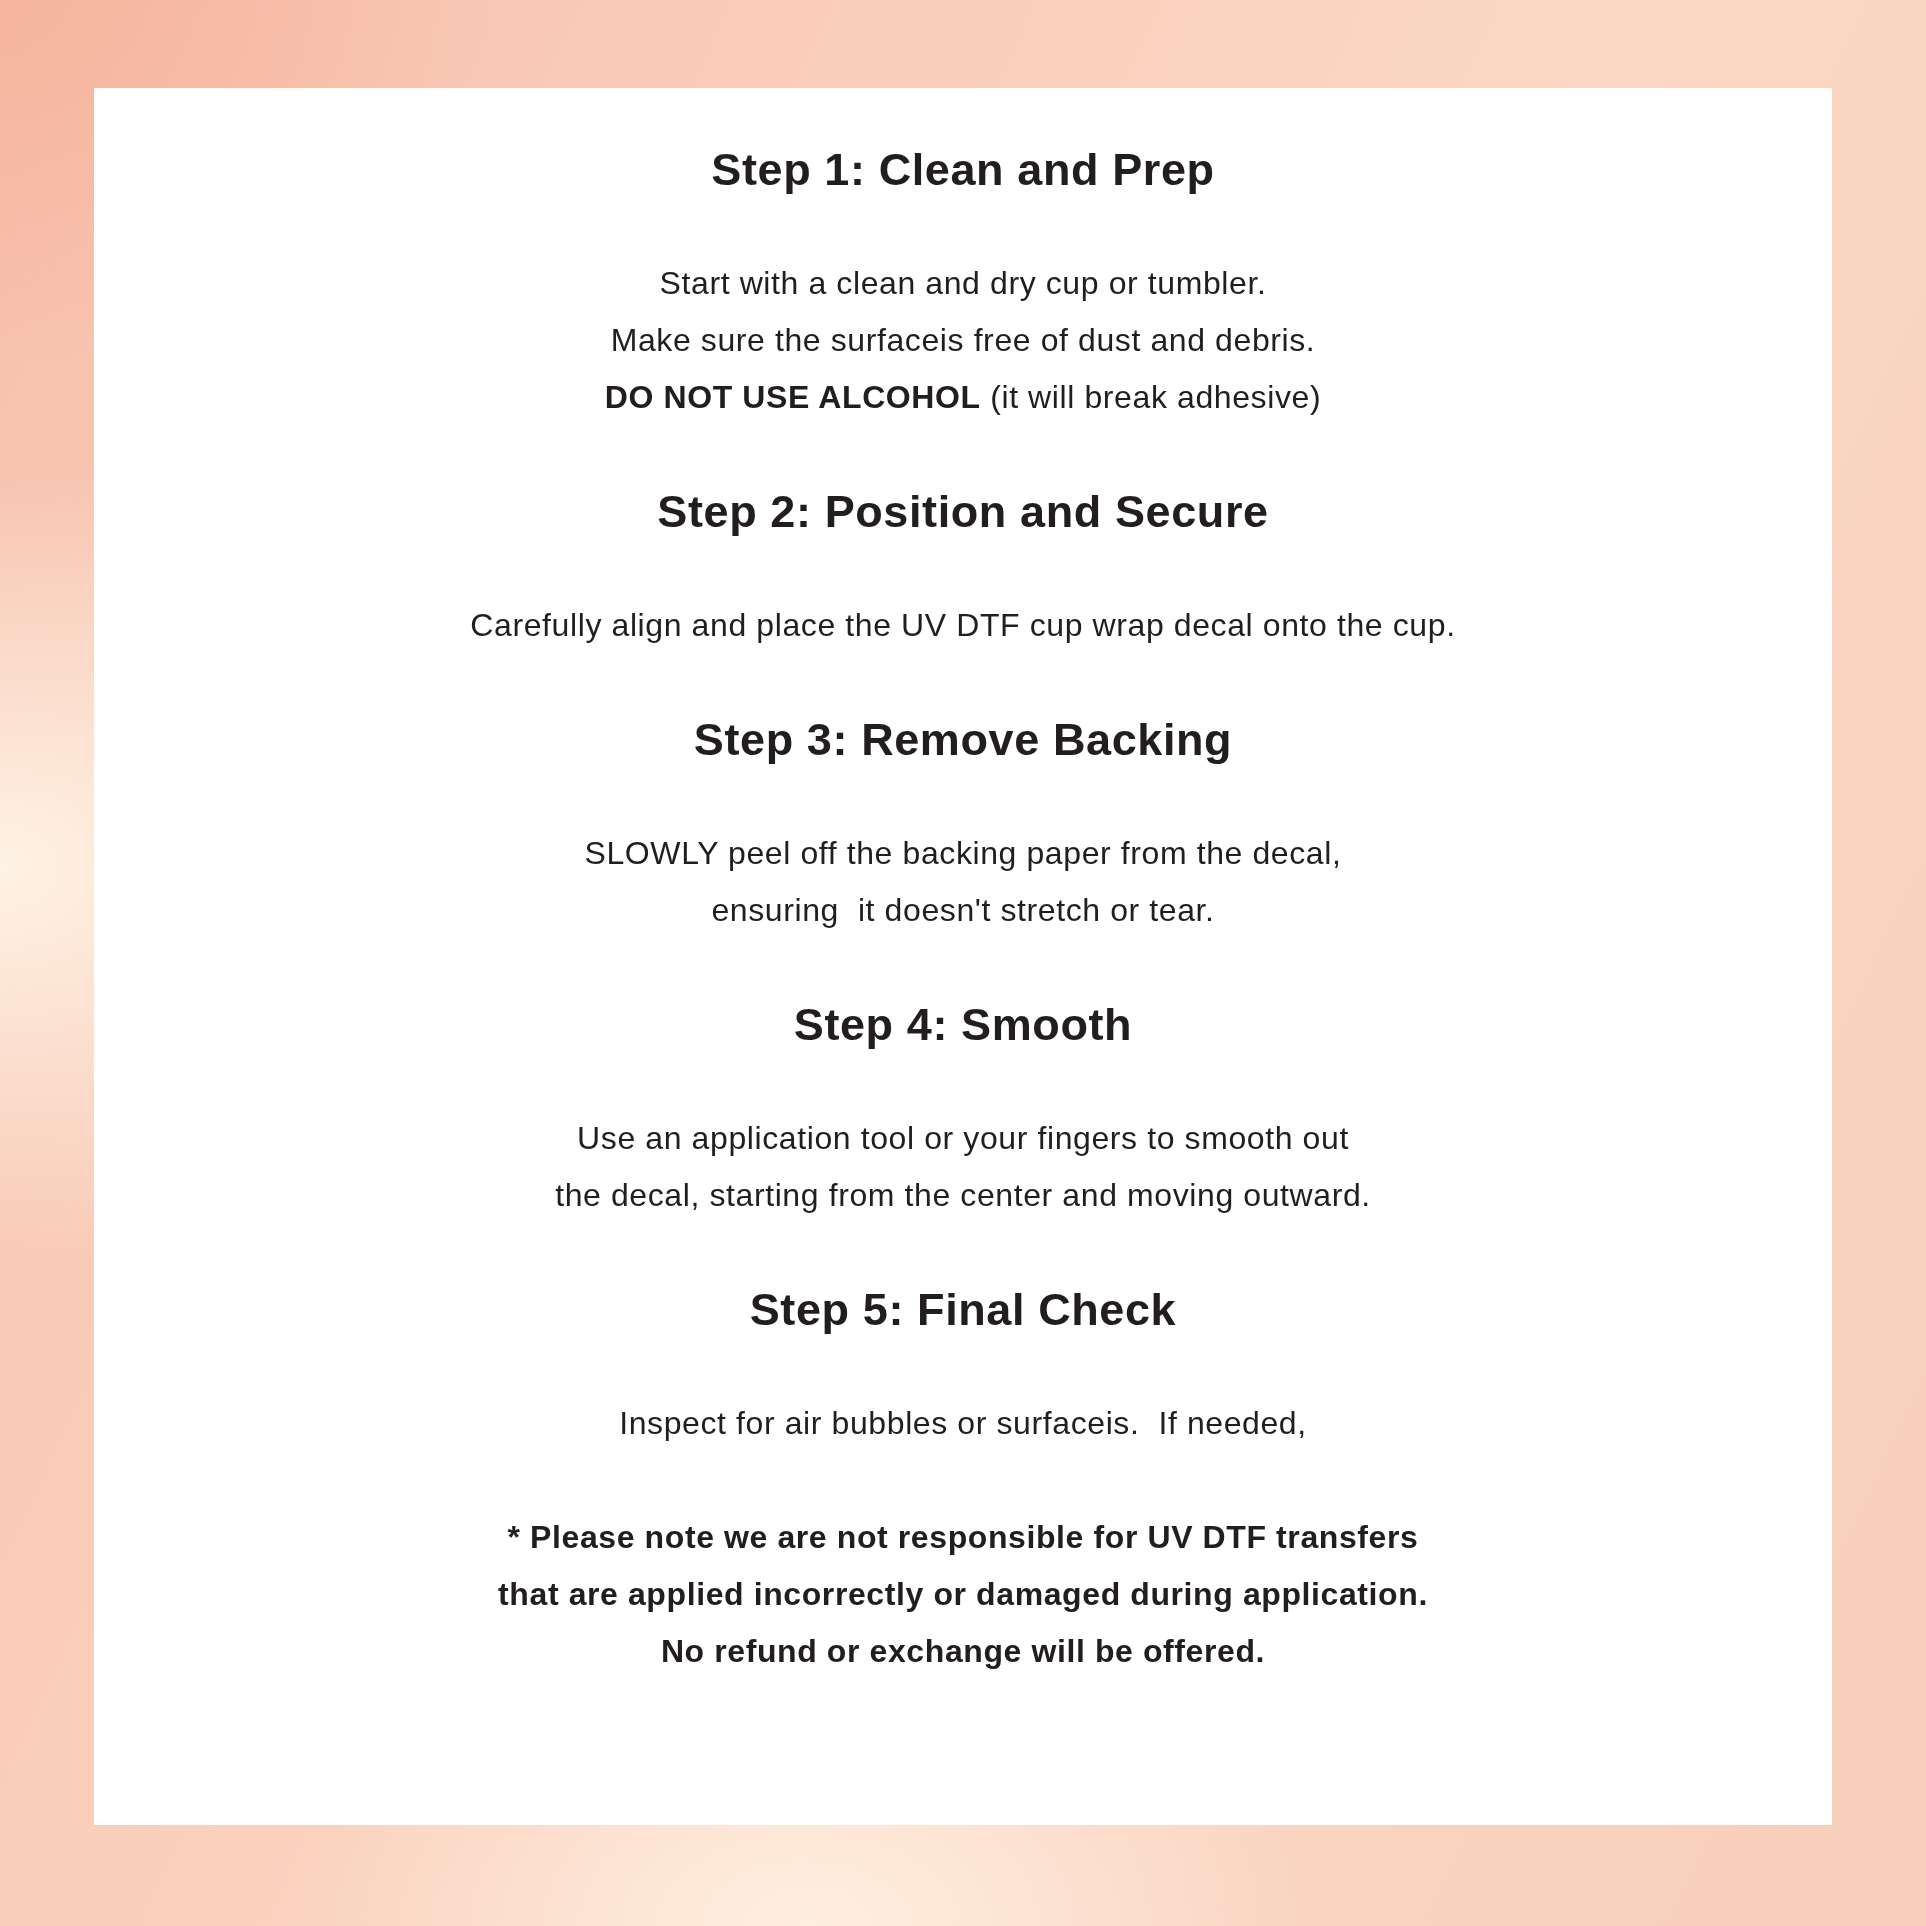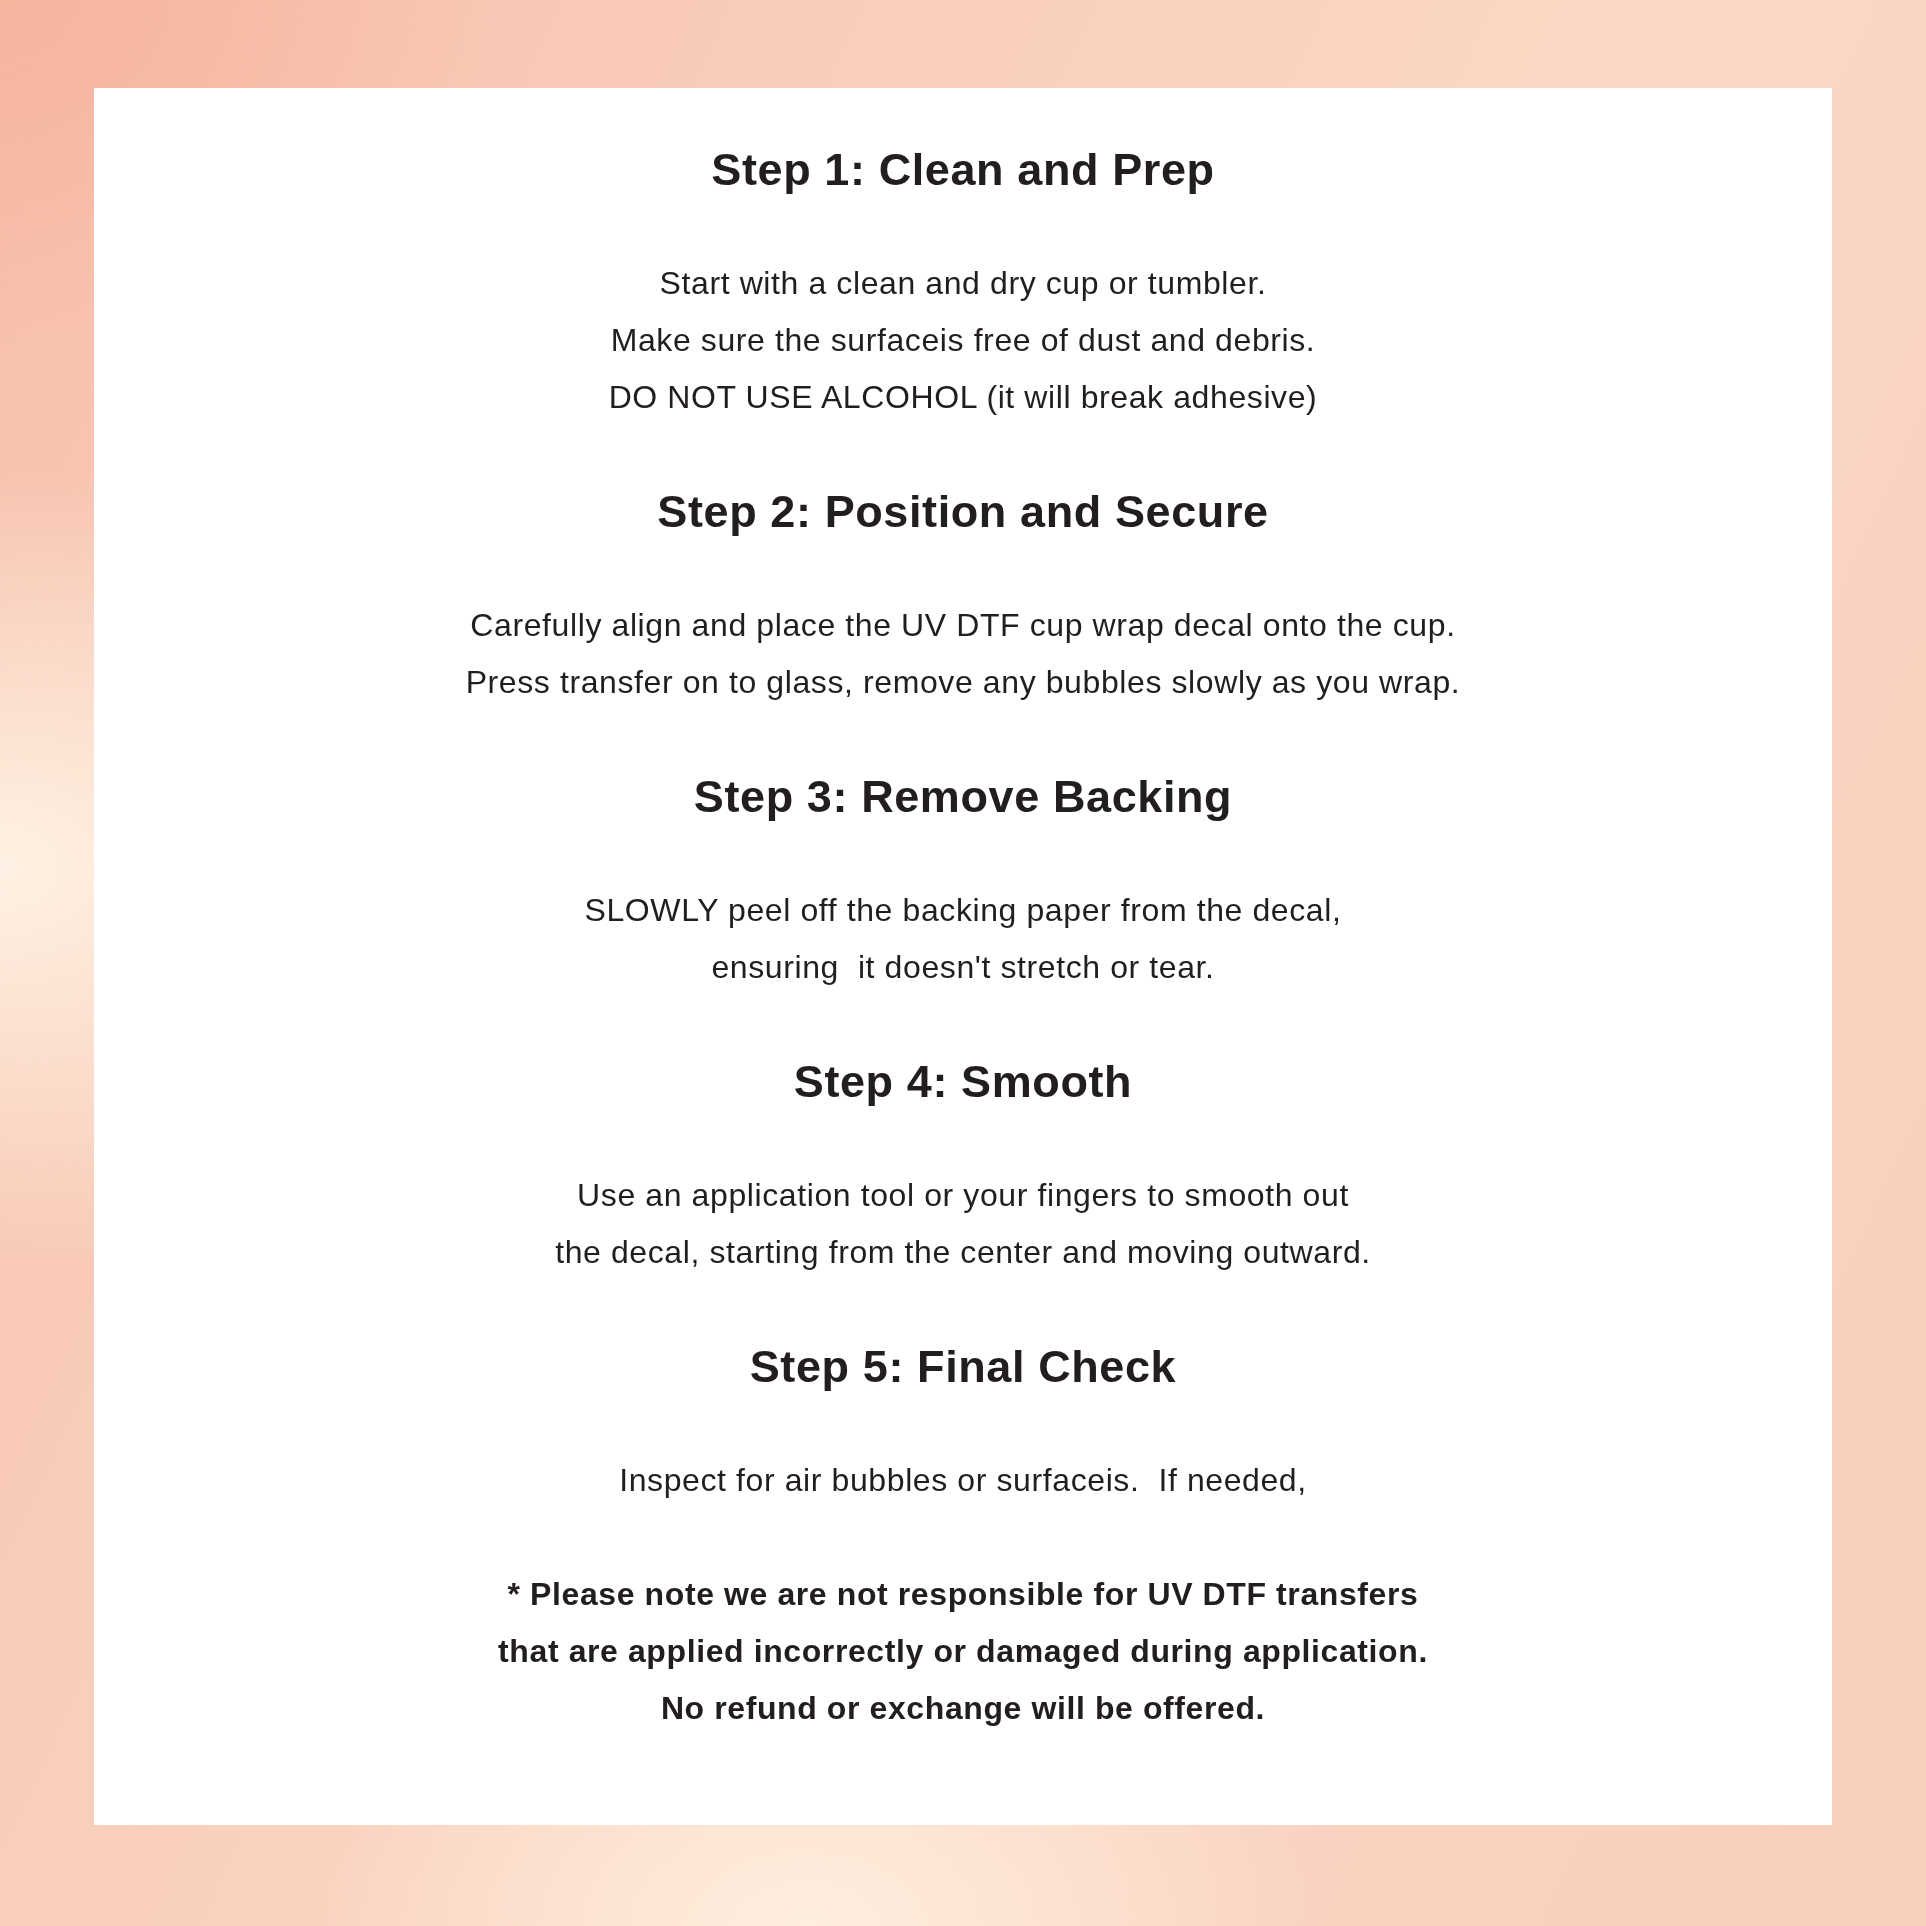--- a/index.html
+++ b/index.html
@@ -44,21 +44,21 @@
     font-size: 45px;
     line-height: 57px;
     letter-spacing: 0.6px;
     font-weight: 700;
     white-space: pre-wrap;
   }
   .heading.first {
     margin-top: 0;
   }
   .bold {
-    font-weight: 400;
+    font-weight: 700;
   }
   .disclaimer {
     margin-top: 57px;
   }
   .disclaimer .line {
     font-weight: 700;
   }
 </style>
 </head>
 <body>
@@ -68,21 +68,20 @@
   <section>
     <h2 class="heading first">Step 1: Clean and Prep</h2>
     <p class="line">Start with a clean and dry cup or tumbler.</p>
     <p class="line">Make sure the surfaceis free of dust and debris.</p>
     <p class="line"><span class="bold">DO NOT USE ALCOHOL</span><span> (it will break adhesive)</span></p>
   </section>
 
   <section>
     <h2 class="heading">Step 2: Position and Secure</h2>
     <p class="line">Carefully align and place the UV DTF cup wrap decal onto the cup.</p>
-    <p class="line">Press transfer on to glass, remove any bubbles slowly as you wrap.</p>
   </section>
 
   <section>
     <h2 class="heading">Step 3: Remove Backing</h2>
     <p class="line">SLOWLY peel off the backing paper from the decal,</p>
     <p class="line">ensuring  it doesn't stretch or tear.</p>
   </section>
 
   <section>
     <h2 class="heading">Step 4: Smooth</h2>

